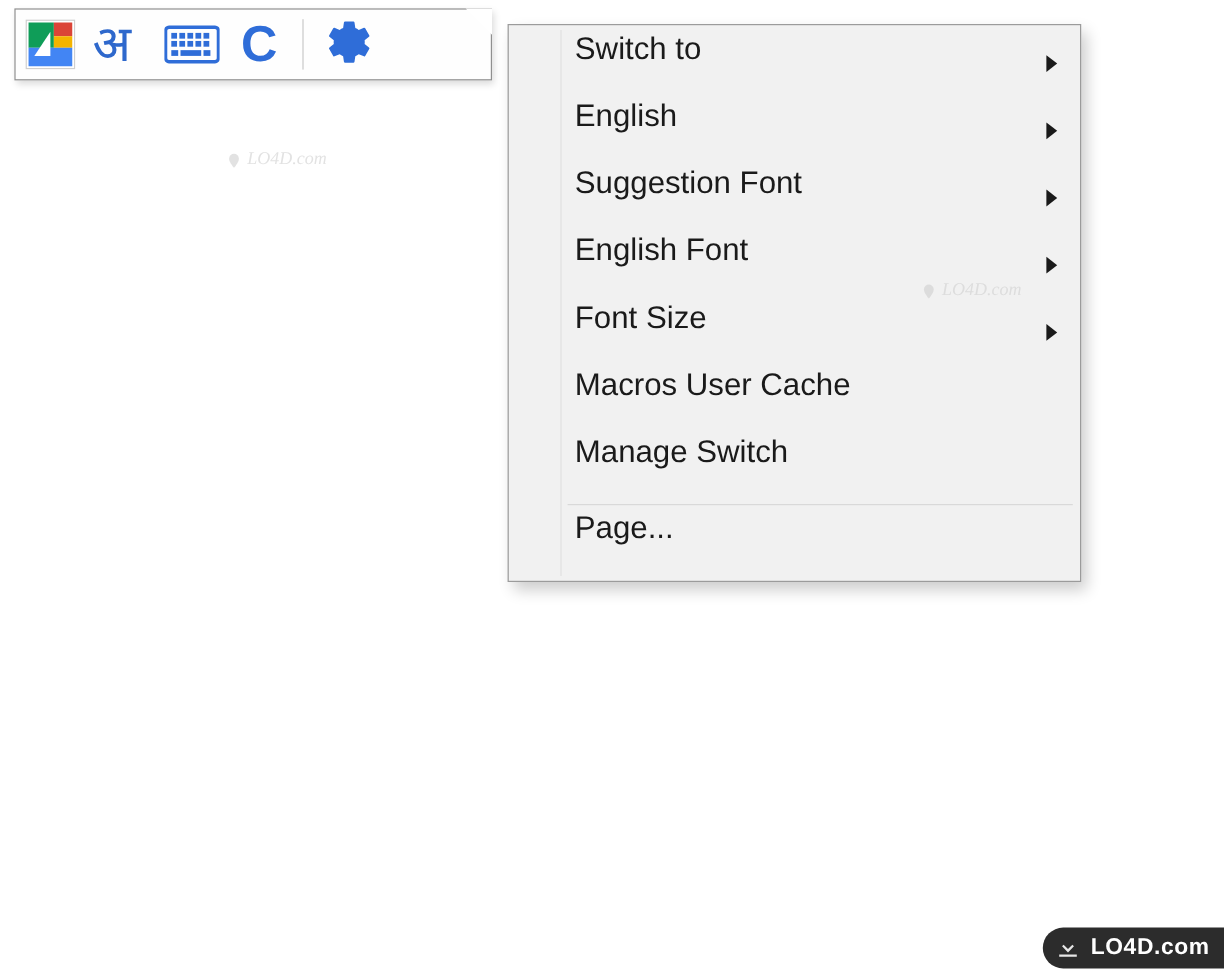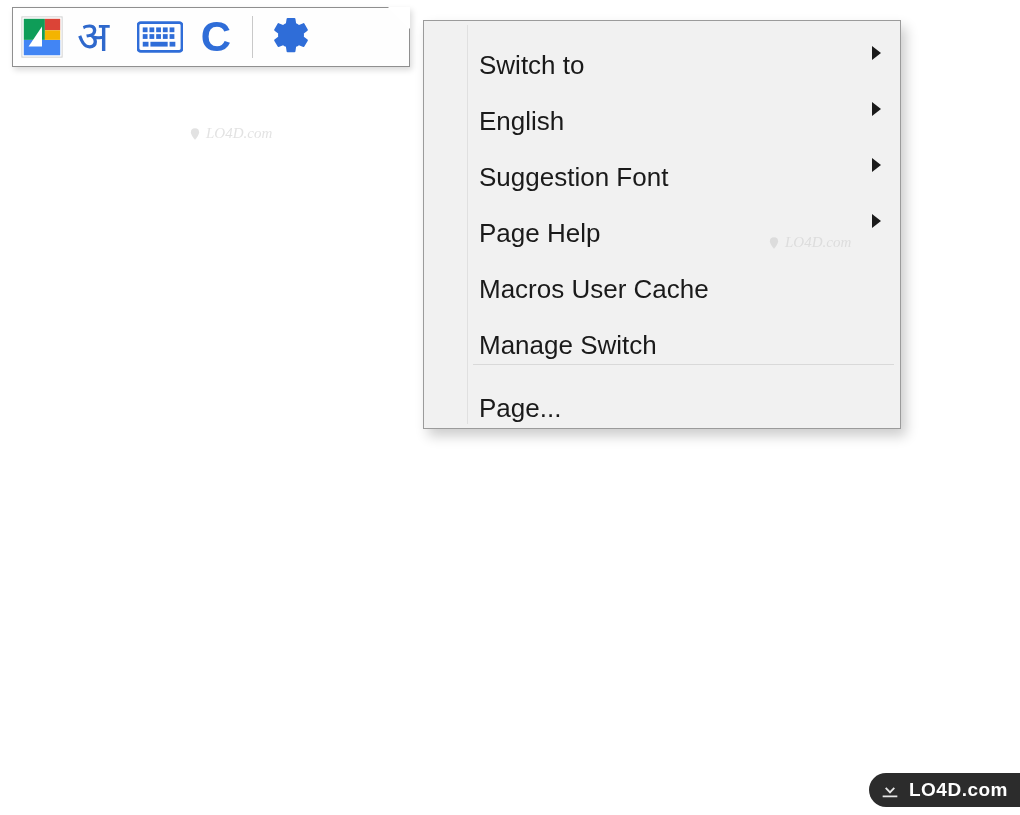--- a/index.html
+++ b/index.html
@@ -108,21 +108,21 @@
     position:absolute;
     top:4px; bottom:4px; left:3px;
     width:40px;
     background:#f1f1f1;
     border-right:1px solid #e0e0e0;
   }
   .menu-item {
     position:relative;
     height:56px;
     display:flex;
-    align-items:flex-end;
+    align-items:flex-start;
     padding-left:52px;
     padding-right:34px;
     font-size:26px;
     color:#1a1a1a;
     white-space:nowrap;
   }
   .menu-item .arrow {
     position:absolute;
     right:16px;
     top:50%;
@@ -236,21 +236,25 @@
       </div>
       <div class="menu-item">
         <span>English</span>
         <span class="arrow"></span>
       </div>
       <div class="menu-item">
         <span>Suggestion Font</span>
         <span class="arrow"></span>
       </div>
       <div class="menu-item">
-        <span>Page Help</span>
+        <span>English Font</span>
+        <span class="arrow"></span>
+      </div>
+      <div class="menu-item">
+        <span>Font Size</span>
         <span class="arrow"></span>
       </div>
       <div class="menu-item">
         <span>Macros User Cache</span>
       </div>
       <div class="menu-item">
         <span>Manage Switch</span>
       </div>
       <div class="menu-sep"></div>
       <div class="menu-item">

